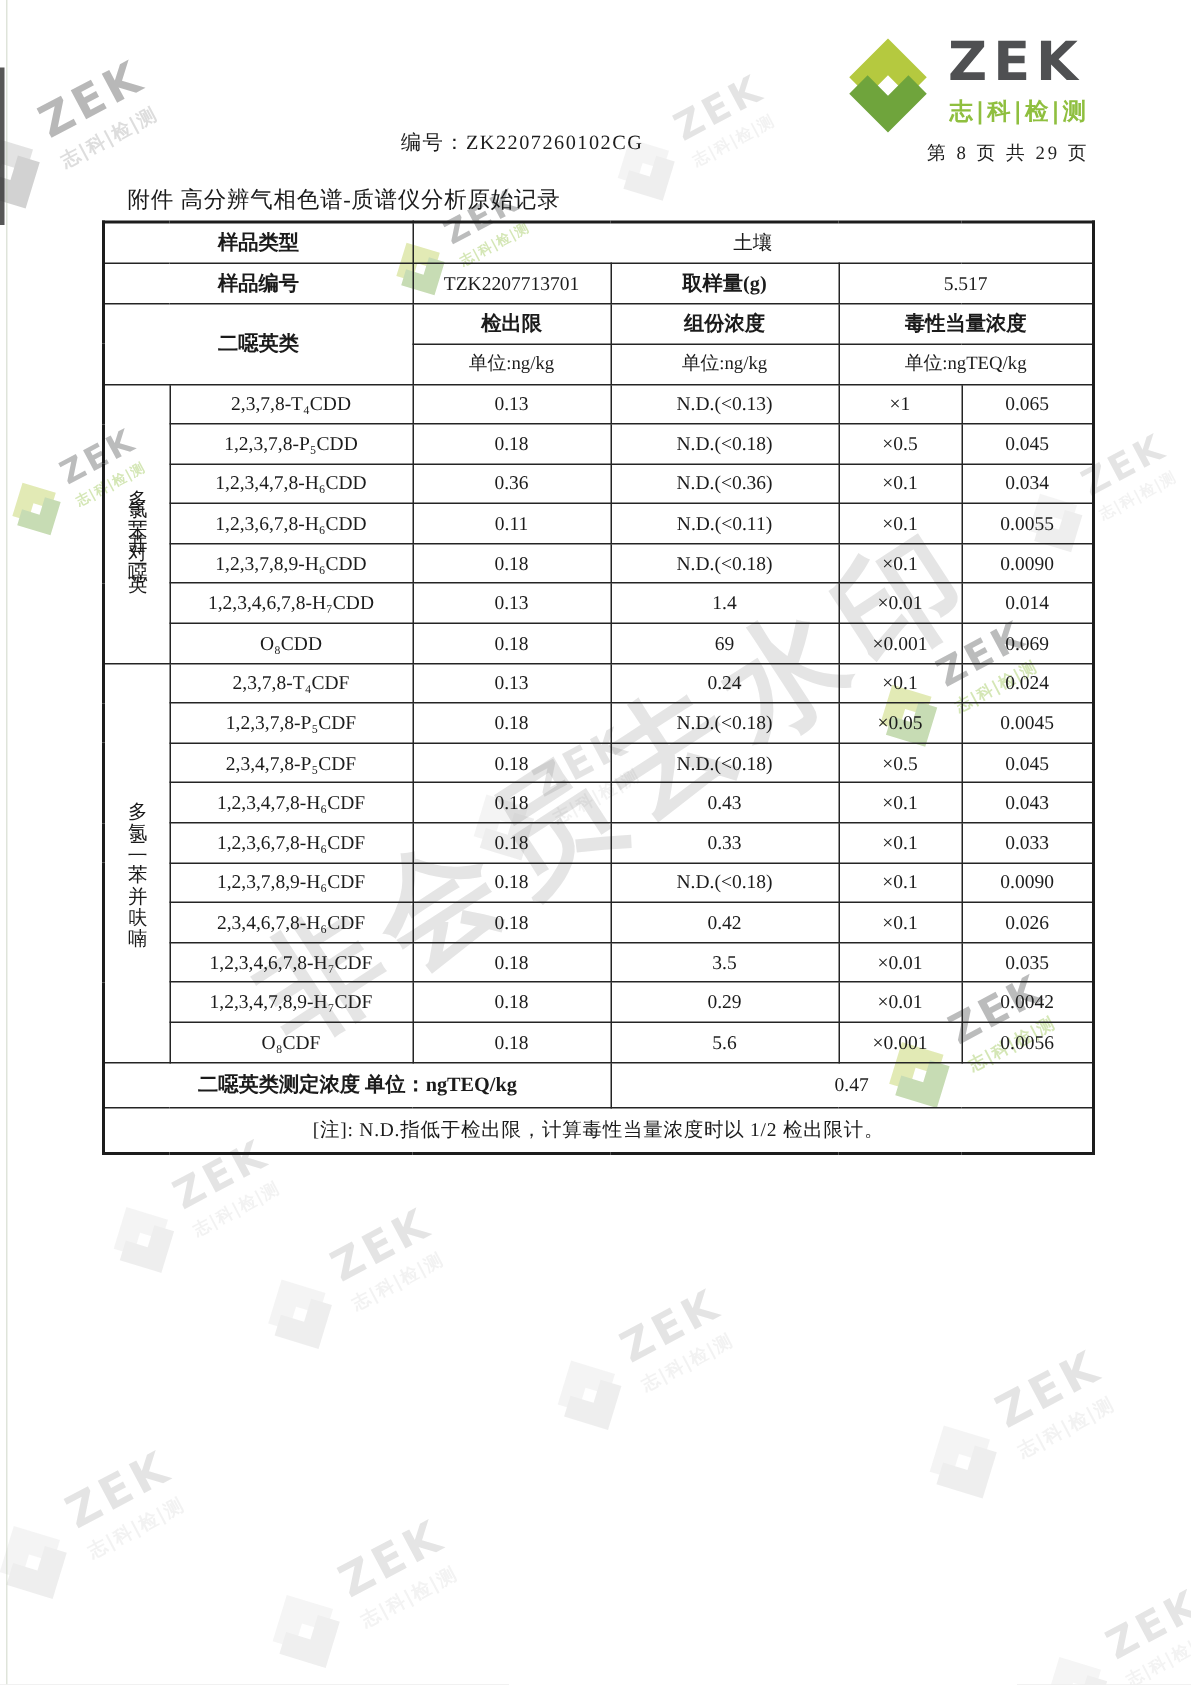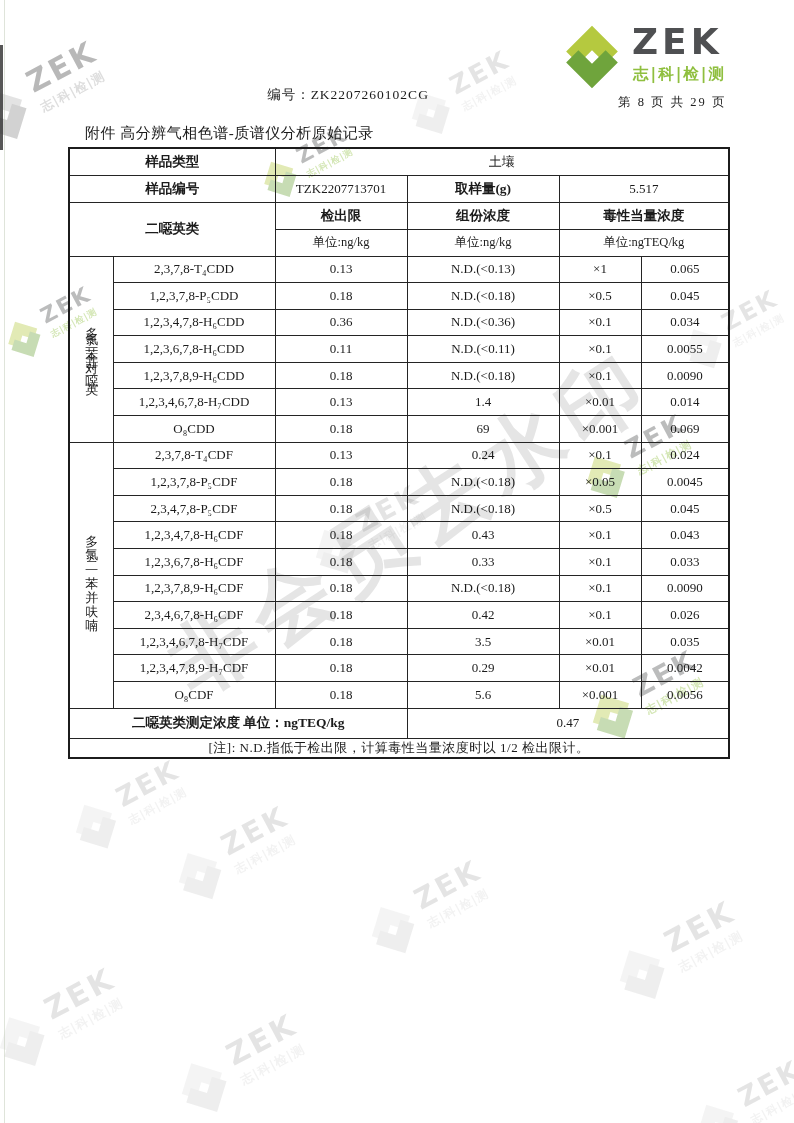--- a/index.html
+++ b/index.html
@@ -46,21 +46,21 @@
     font-size:13px;
   }
   table.report td {
     border:1px solid #242424; text-align:center; vertical-align:middle;
     padding:0 2px; overflow:hidden;
   }
   table.report { border:2px solid #1c1c1c; }
   tr.hrow { height:27px; }
   tr.drow { height:26.6px; }
   tr.srow { height:30px; }
-  tr.nrow { height:19px; }
+  tr.nrow { height:31px; }
   td.b { font-weight:bold; font-size:13.5px; }
   td.unit { font-size:12.5px; }
   td.vcell { padding:0; }
   .vtext { writing-mode:vertical-rl; text-orientation:upright; display:inline-block; font-size:13px; }
   .vtext.s1 { letter-spacing:7px; }
   .vtext.s2 { letter-spacing:14px; }
   td.note-cell { font-size:13px; letter-spacing:.5px; }
 
   
   .blank-note { position:absolute; left:68px; top:786px; width:660px; text-align:center; font-size:14.5px; font-weight:bold; letter-spacing:1px; }

